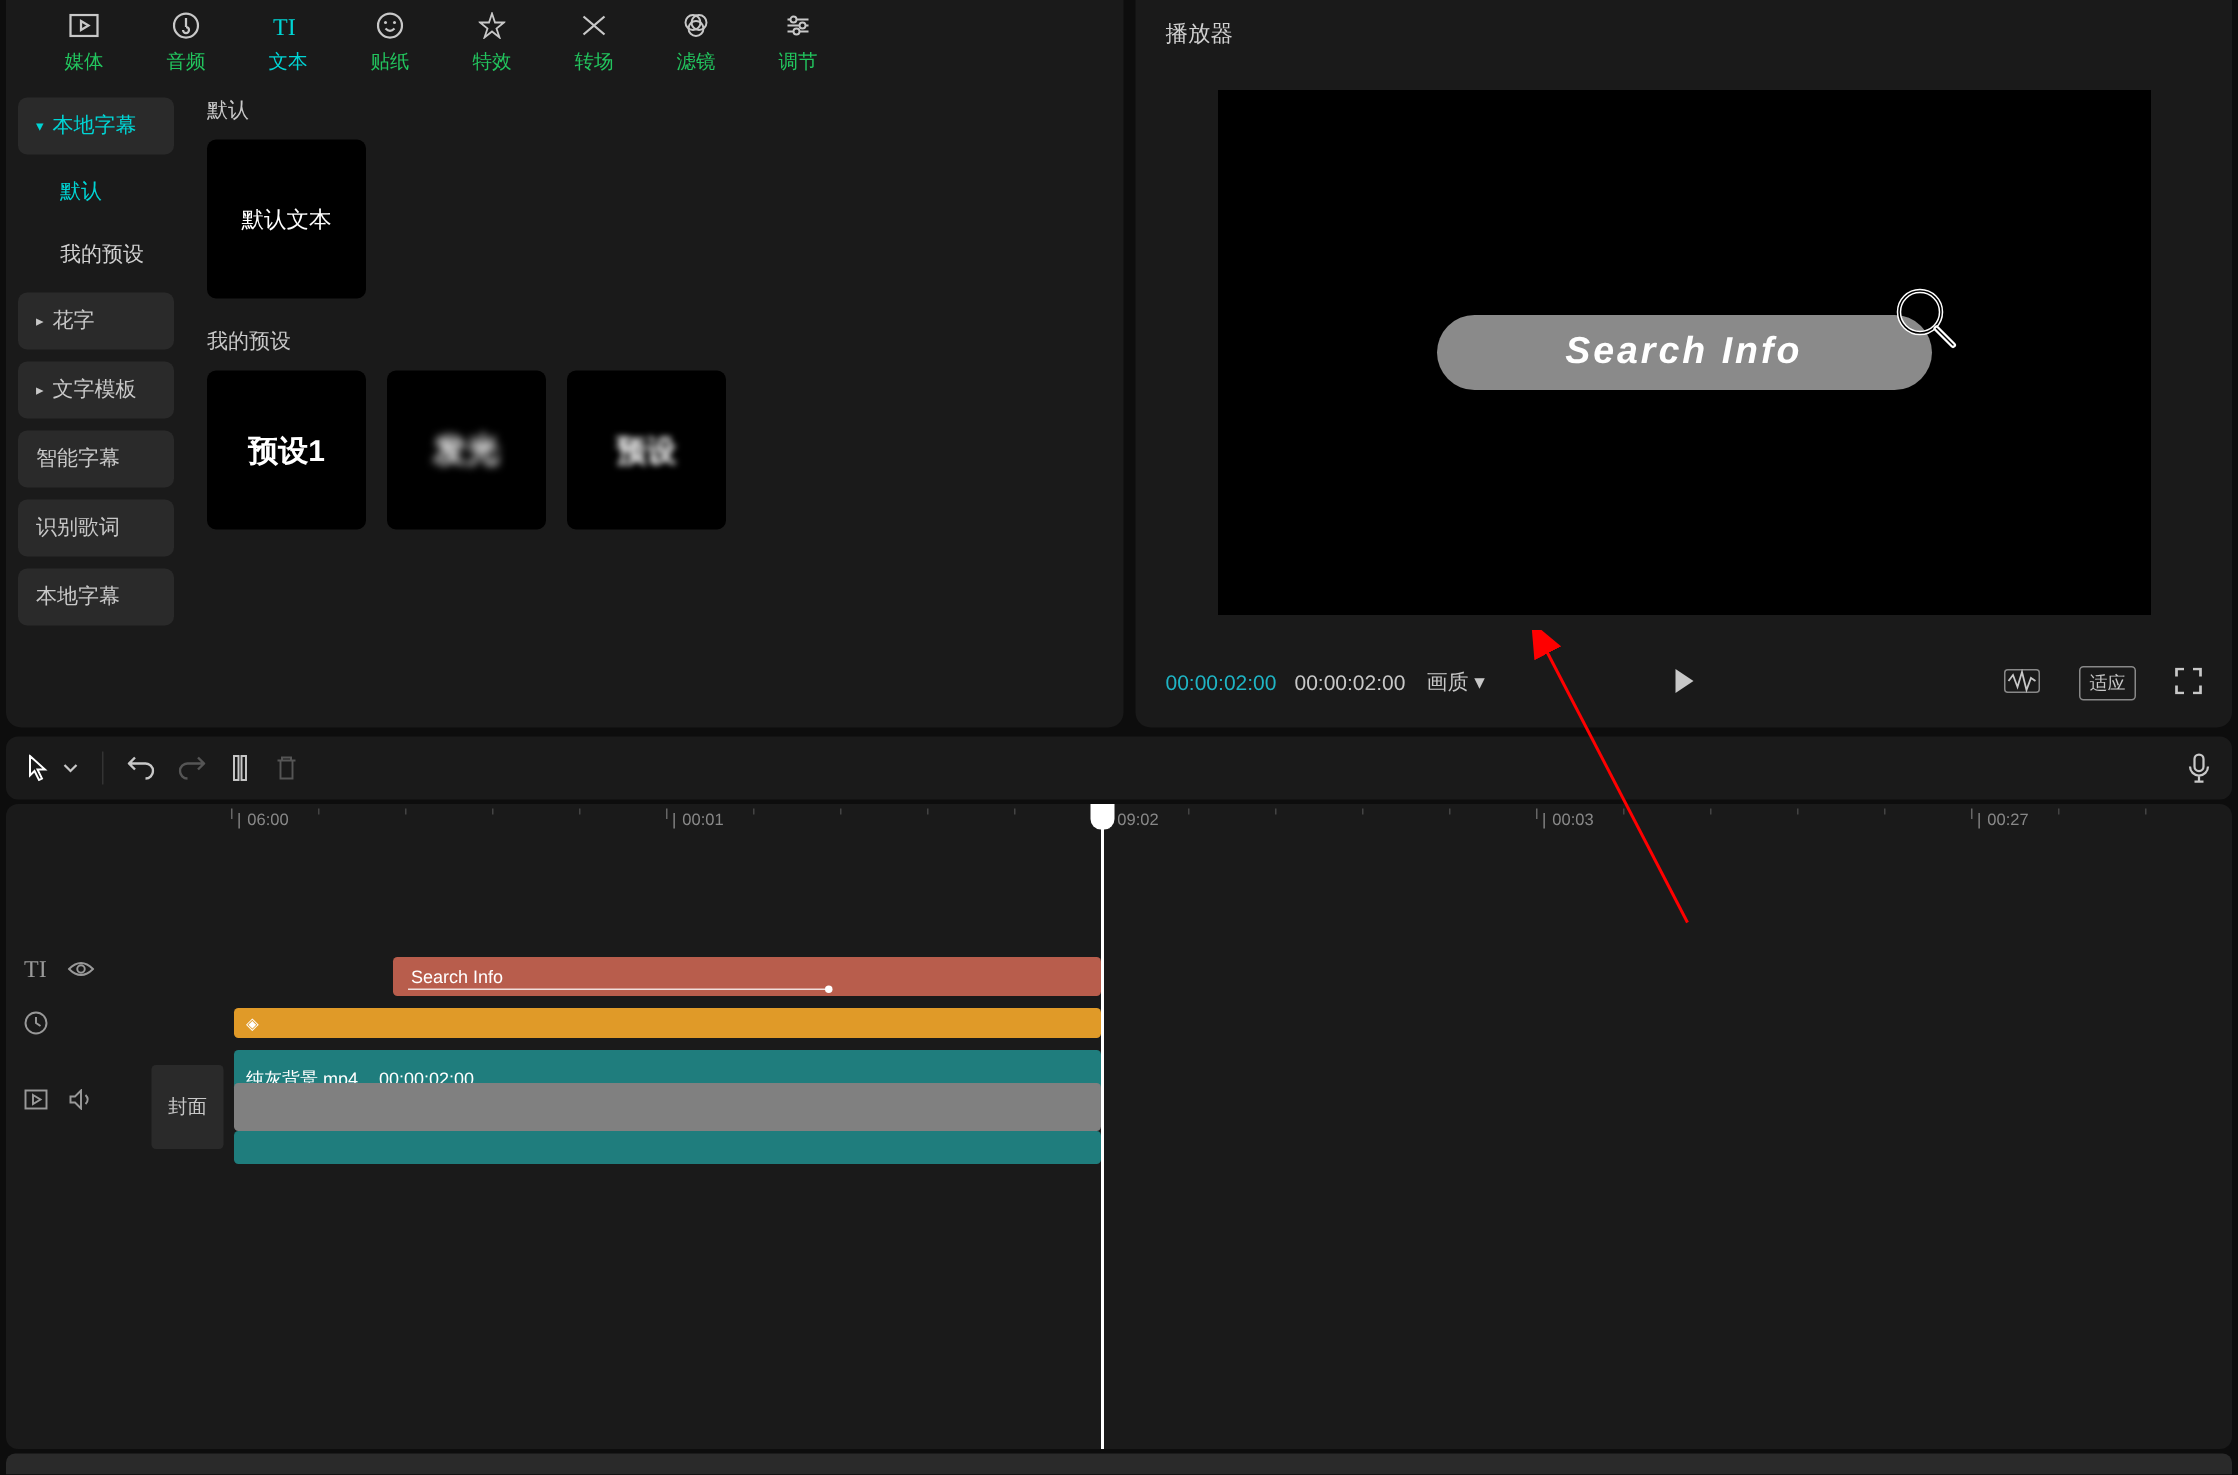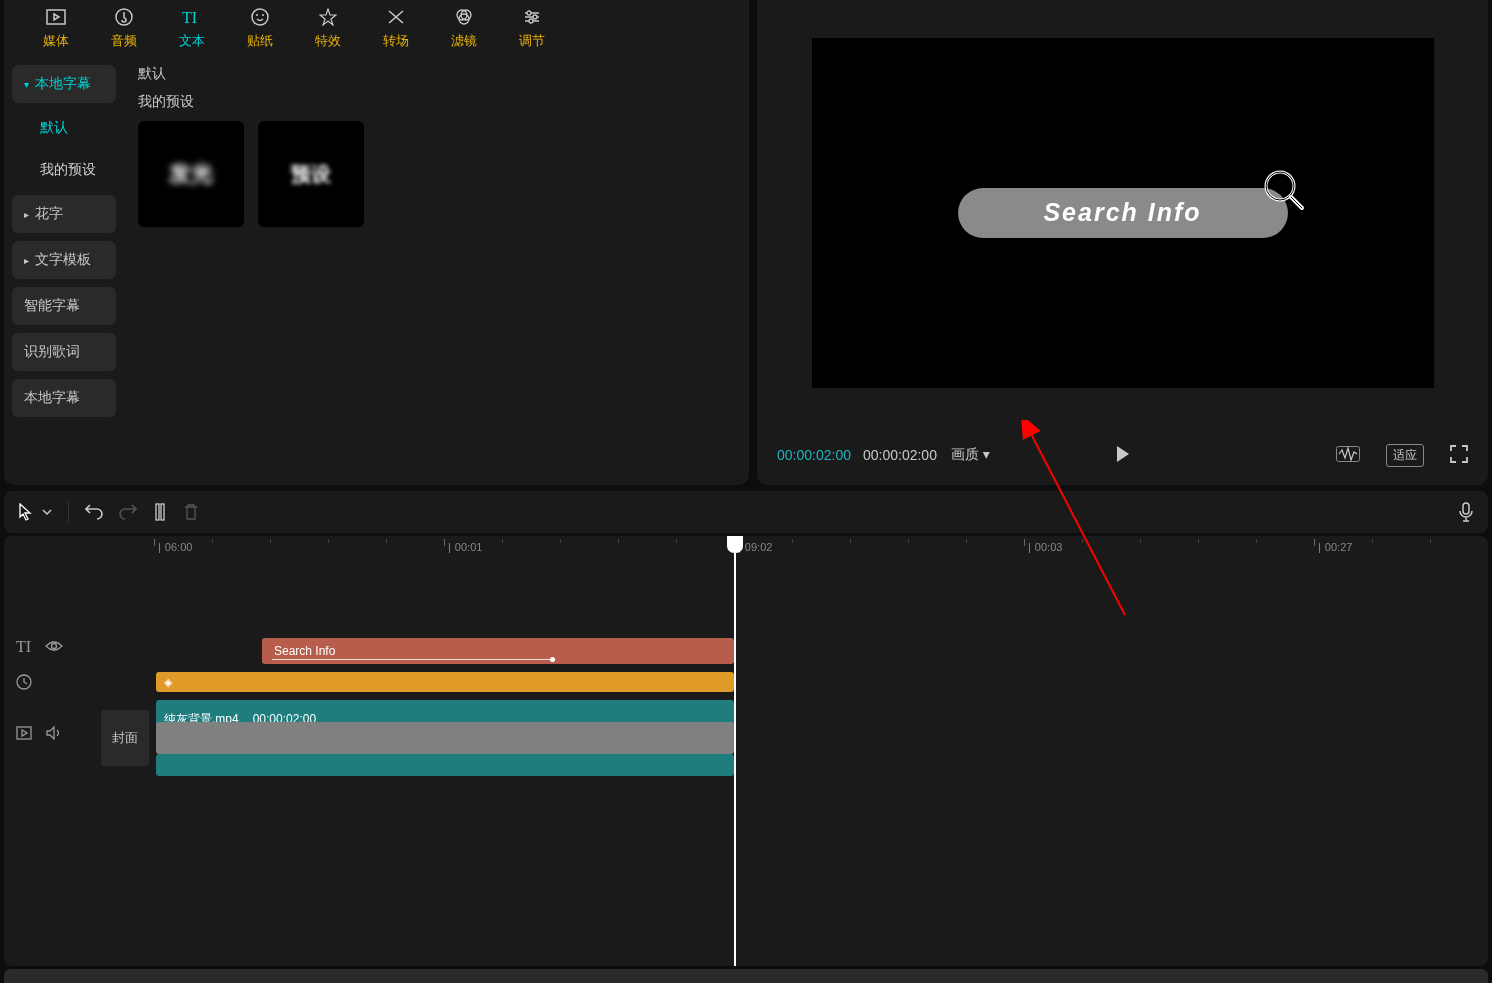--- a/index.html
+++ b/index.html
@@ -39,21 +39,21 @@
   padding-left: 18px;
   gap: 0;
 }
 .toolbar-item {
   display: flex;
   flex-direction: column;
   align-items: center;
   justify-content: center;
   width: 68px;
   height: 55px;
-  color: #eab308;
+  color: #22c55e;
   font-size: 13px;
   cursor: pointer;
 }
 .toolbar-item.active { color: #00d4d4; }
 .toolbar-item .ticon { height: 22px; display: flex; align-items: center; justify-content: center; }
 .toolbar-item .tlabel { margin-top: 4px; }
 
 
 .left-body {
   flex: 1;
@@ -481,34 +481,43 @@
         <div class="sidebar-item fill">
           <span>识别歌词</span>
         </div>
         <div class="sidebar-item fill">
           <span>本地字幕</span>
         </div>
       </div>
 
       <div class="asset-area">
         <div class="asset-section-title">默认</div>
+        <div class="asset-row">
+          <div class="asset-card">
+            <span style="font-size:15px;font-weight:400;">默认文本</span>
+          </div>
+        </div>
         <div class="asset-section-title">我的预设</div>
         <div class="asset-row">
+          <div class="asset-card">
+            <span style="font-weight:700;font-size:20px;">预设1</span>
+          </div>
           <div class="asset-card">
             <span class="blur-text">发光</span>
           </div>
           <div class="asset-card">
             <span class="blur-text2">预设</span>
           </div>
         </div>
       </div>
     </div>
   </div>
 
   <div class="right-panel">
+    <div class="right-header">播放器</div>
     <div class="preview-area">
       <div class="preview-canvas">
         <div class="search-pill">
           <span class="search-pill-text">Search Info</span>
           <span class="magnifier">
             <svg width="48" height="48" viewBox="0 0 48 48">
               <circle cx="20" cy="20" r="14" stroke="#fff" stroke-width="3" fill="none"></circle>
               <circle cx="20" cy="20" r="14" stroke="#000" stroke-width="1" fill="none"></circle>
               <line x1="31" y1="31" x2="42" y2="42" stroke="#fff" stroke-width="4" stroke-linecap="round"></line>
               <line x1="31" y1="31" x2="42" y2="42" stroke="#000" stroke-width="1" stroke-linecap="round"></line>

